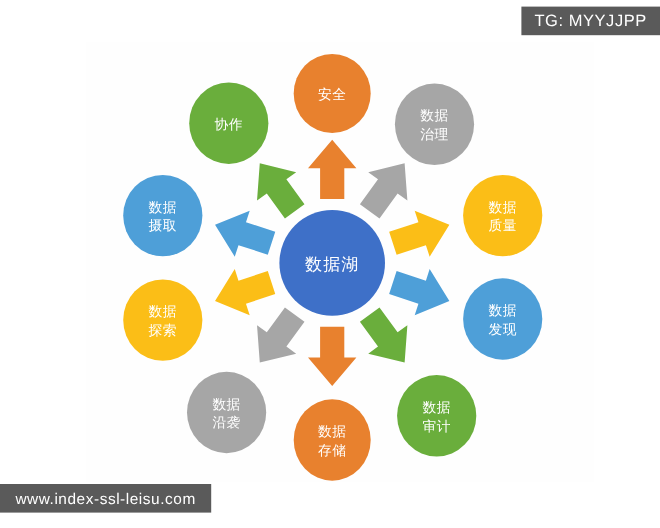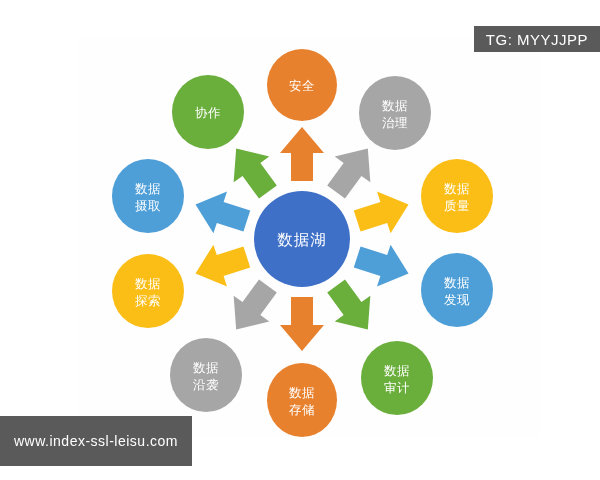--- a/index.html
+++ b/index.html
@@ -50,34 +50,33 @@
   
   .watermark {
     position: absolute;
     background: #5a5a5a;
     color: #ffffff;
     font-family: "Liberation Sans", "DejaVu Sans", sans-serif;
     display: flex;
     align-items: center;
     justify-content: center;
     letter-spacing: 0.5px;
-    margin-top: 20px;
   }
   #wm-top {
     right: 0px;
     top: 6px;
     height: 26px;
     padding: 0 12px;
     font-size: 15px;
   }
   #wm-bottom {
     left: 0px;
     bottom: 14px;
     height: 26px;
-    padding: 12px 14px;
+    padding: 0 14px;
     font-size: 14px;
   }
 </style>
 </head>
 <body>
 
 <div id="stage">
 
   <div id="canvas-area"></div>
 

